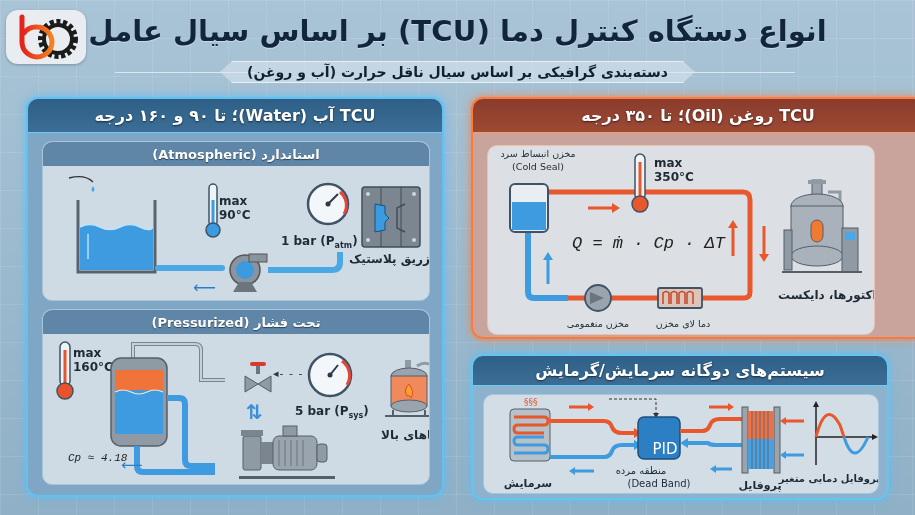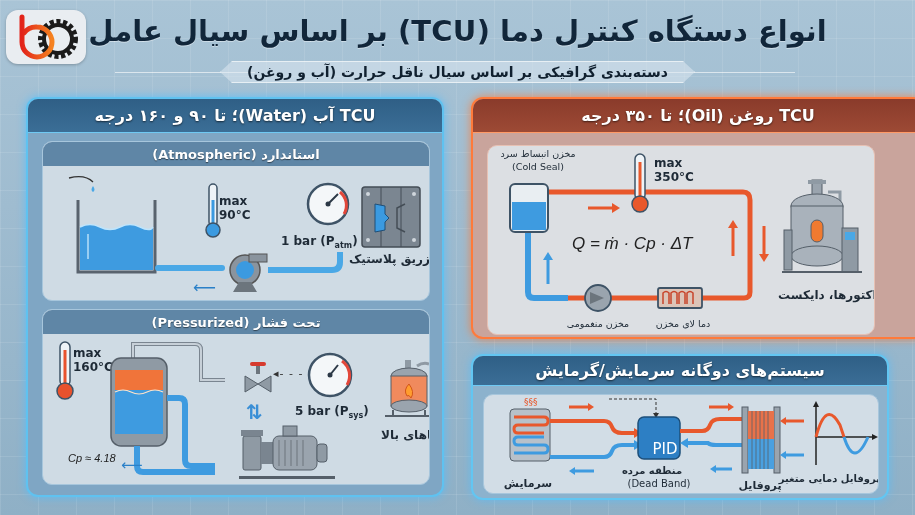--- a/index.html
+++ b/index.html
@@ -86,21 +86,21 @@
   }
   .sub-atm { left: 14px; top: 42px; width: 388px; height: 160px; }
   .sub-press { left: 14px; top: 210px; width: 388px; height: 176px; }
   .sub-oil { left: 14px; top: 46px; width: 388px; height: 190px; background: #dcdfe3; border-color: #e7c1b4; }
   .sub-dual { left: 10px; top: 38px; width: 396px; height: 100px; background: #d2dde6; }
 
   .abs { position: absolute; }
   .lbl { font-size: 12px; font-weight: bold; color: #1e2a36; white-space: nowrap; }
   .lbl-small { font-size: 9.5px; color: #1e2a36; white-space: nowrap; text-align: center; }
   .rtl { direction: rtl; }
-  .math { font-family: Liberation Sans, sans-serif; font-style: italic; color: #222; white-space: nowrap; }
+  .math { font-family: Liberation Mono, monospace; font-style: italic; color: #222; white-space: nowrap; }
   sub { font-size: 8px; }
 </style>
 </head>
 <body>
 
 <div class="grid-bg"></div>
 
 <div class="logo">
   <svg width="74" height="52" viewBox="0 0 74 52">
     <defs>
@@ -391,18 +391,18 @@
         <line x1="332" y1="70" x2="332" y2="8" stroke="#222" stroke-width="1.5"></line>
         <path d="M329 12 L332 6 L335 12Z" fill="#222"></path>
         <line x1="332" y1="42" x2="392" y2="42" stroke="#222" stroke-width="1.5"></line>
         <path d="M388 39 L394 42 L388 45Z" fill="#222"></path>
         <path d="M332 42 Q342 4 356 30 L360 42" fill="none" stroke="#e8582c" stroke-width="3"></path>
         <path d="M360 42 Q370 74 384 42" fill="none" stroke="#3e9be0" stroke-width="3"></path>
       </g>
     </svg>
     <div class="abs" style="left:154px; top:31px; width:54px; text-align:center; color:#fff; font-size:15px; font-weight:normal;margin-top:14px;">PID</div>
     <div class="abs lbl-small rtl" style="left:14px; top:82px; width:60px; font-size:11px; font-weight:bold;">سرمایش</div>
-    <div class="abs lbl-small rtl" style="left:123px; top:70px; width:90px; font-size:10px; font-weight:bold;">منطقه مرده</div>
+    <div class="abs lbl-small rtl" style="left:112px; top:70px; width:90px; font-size:10px; font-weight:normal;">منطقه مرده</div>
     <div class="abs lbl-small" style="left:130px; top:83px; width:90px; font-size:10px;">(Dead Band)</div>
     <div class="abs lbl-small rtl" style="left:246px; top:84px; width:60px; font-size:11px; font-weight:bold;">پروفایل</div>
     <div class="abs lbl-small rtl" style="left:300px; top:78px; width:96px; font-size:10px; font-weight:bold;">پروفایل دمایی متغیر</div>
   </div>
 </div>
 
 </body></html>

